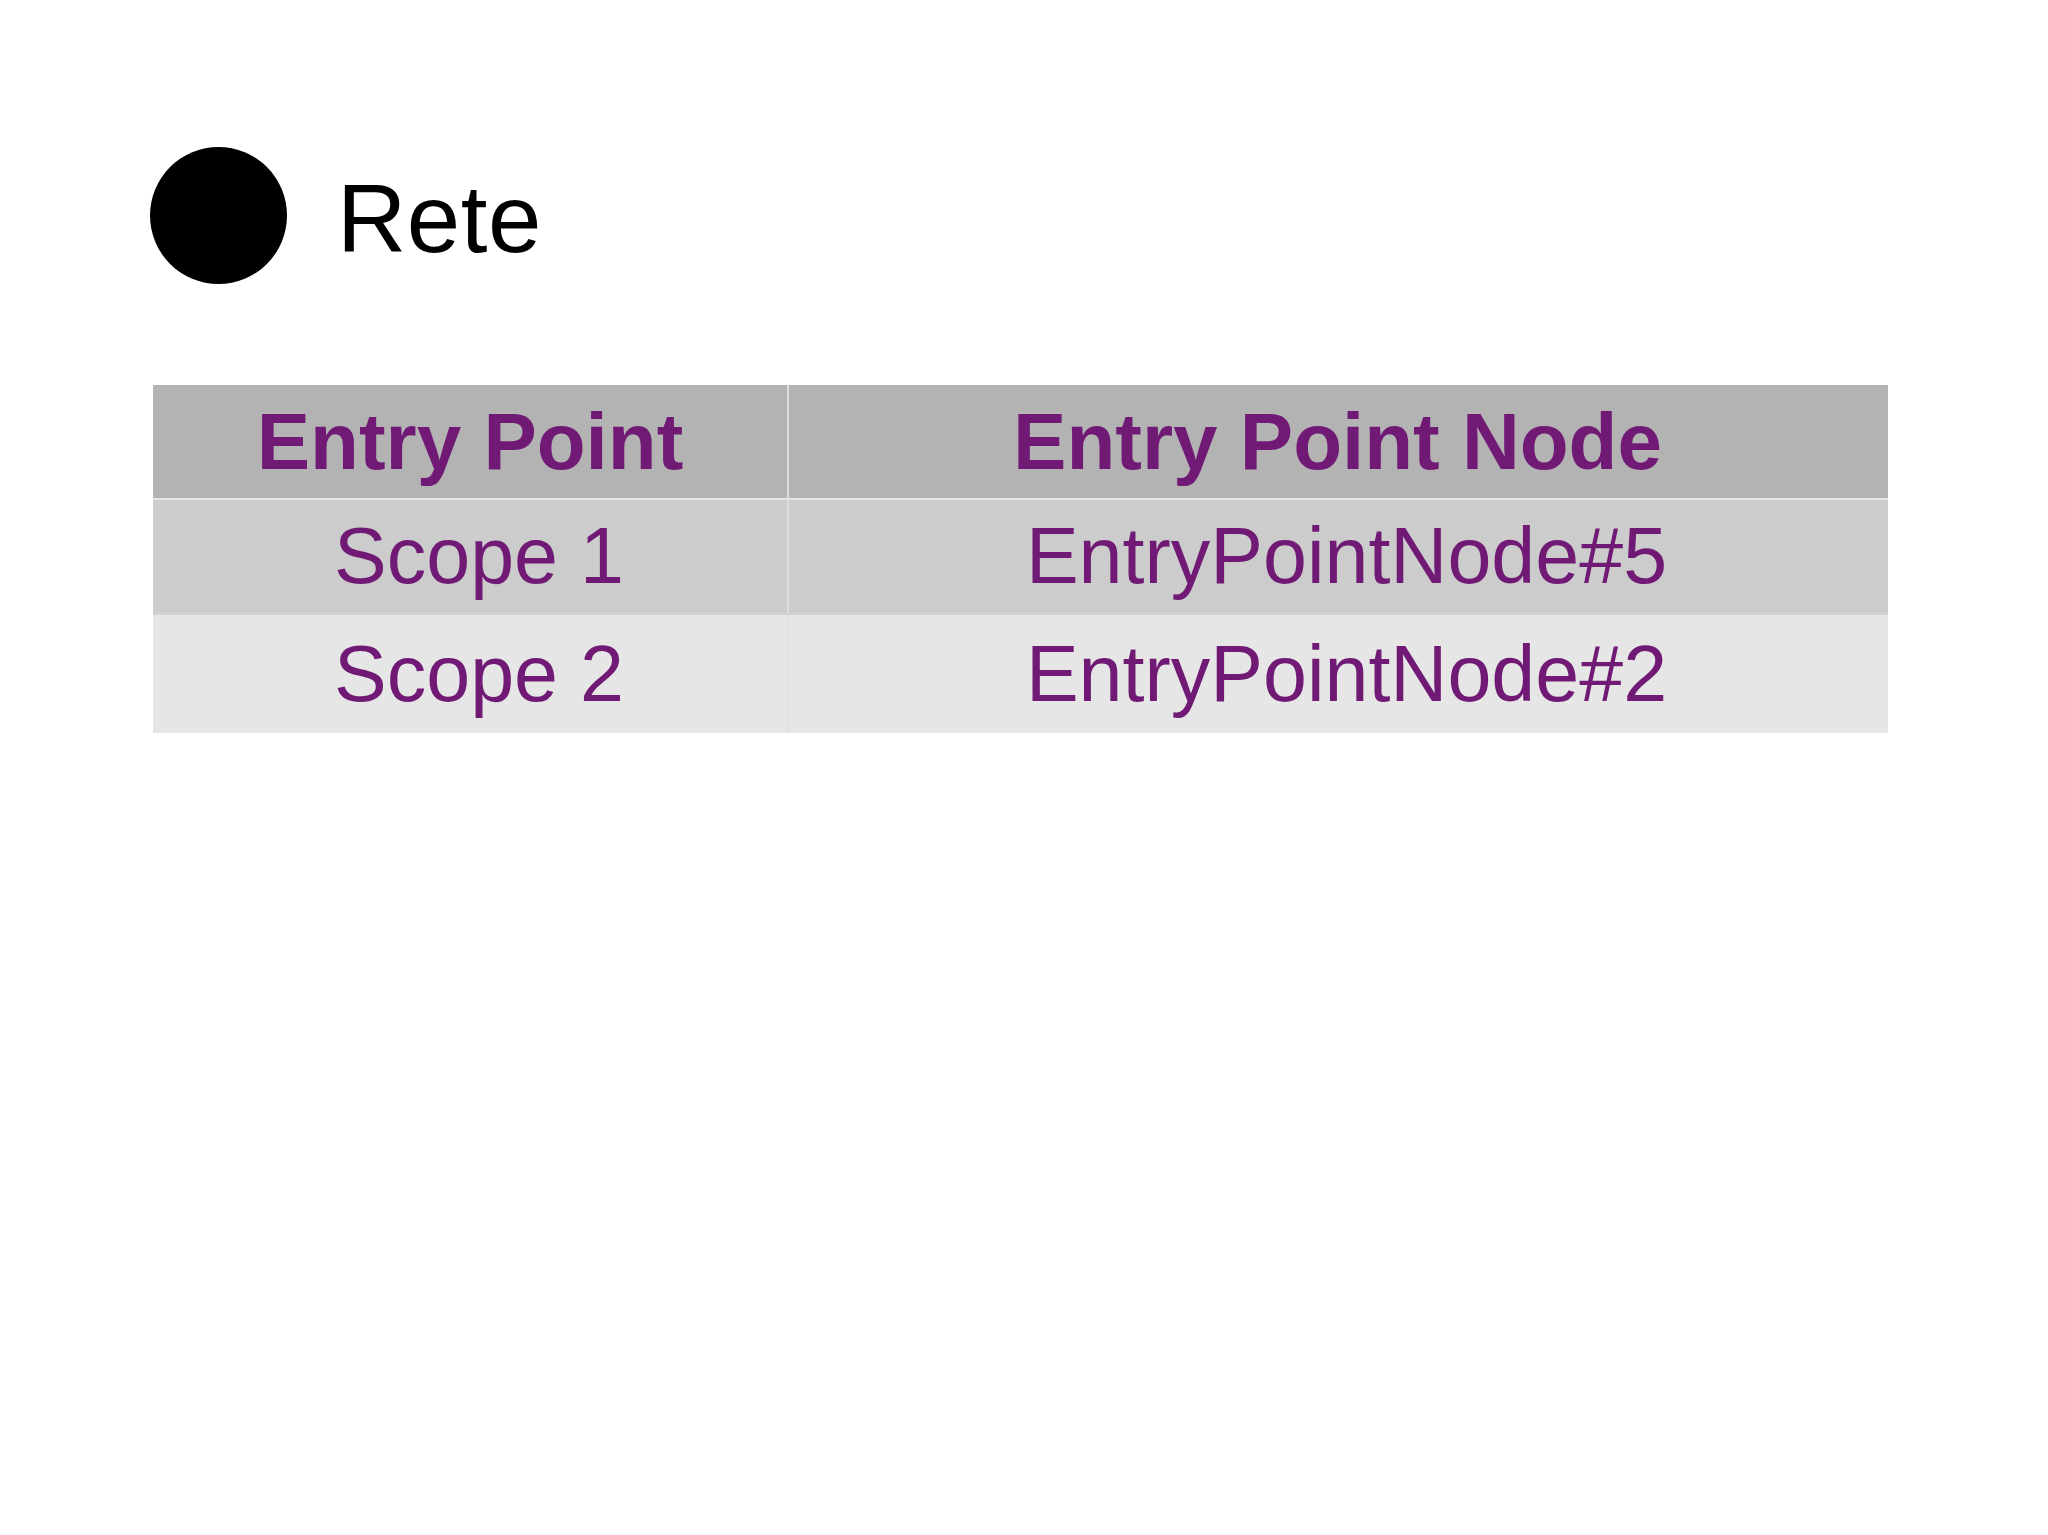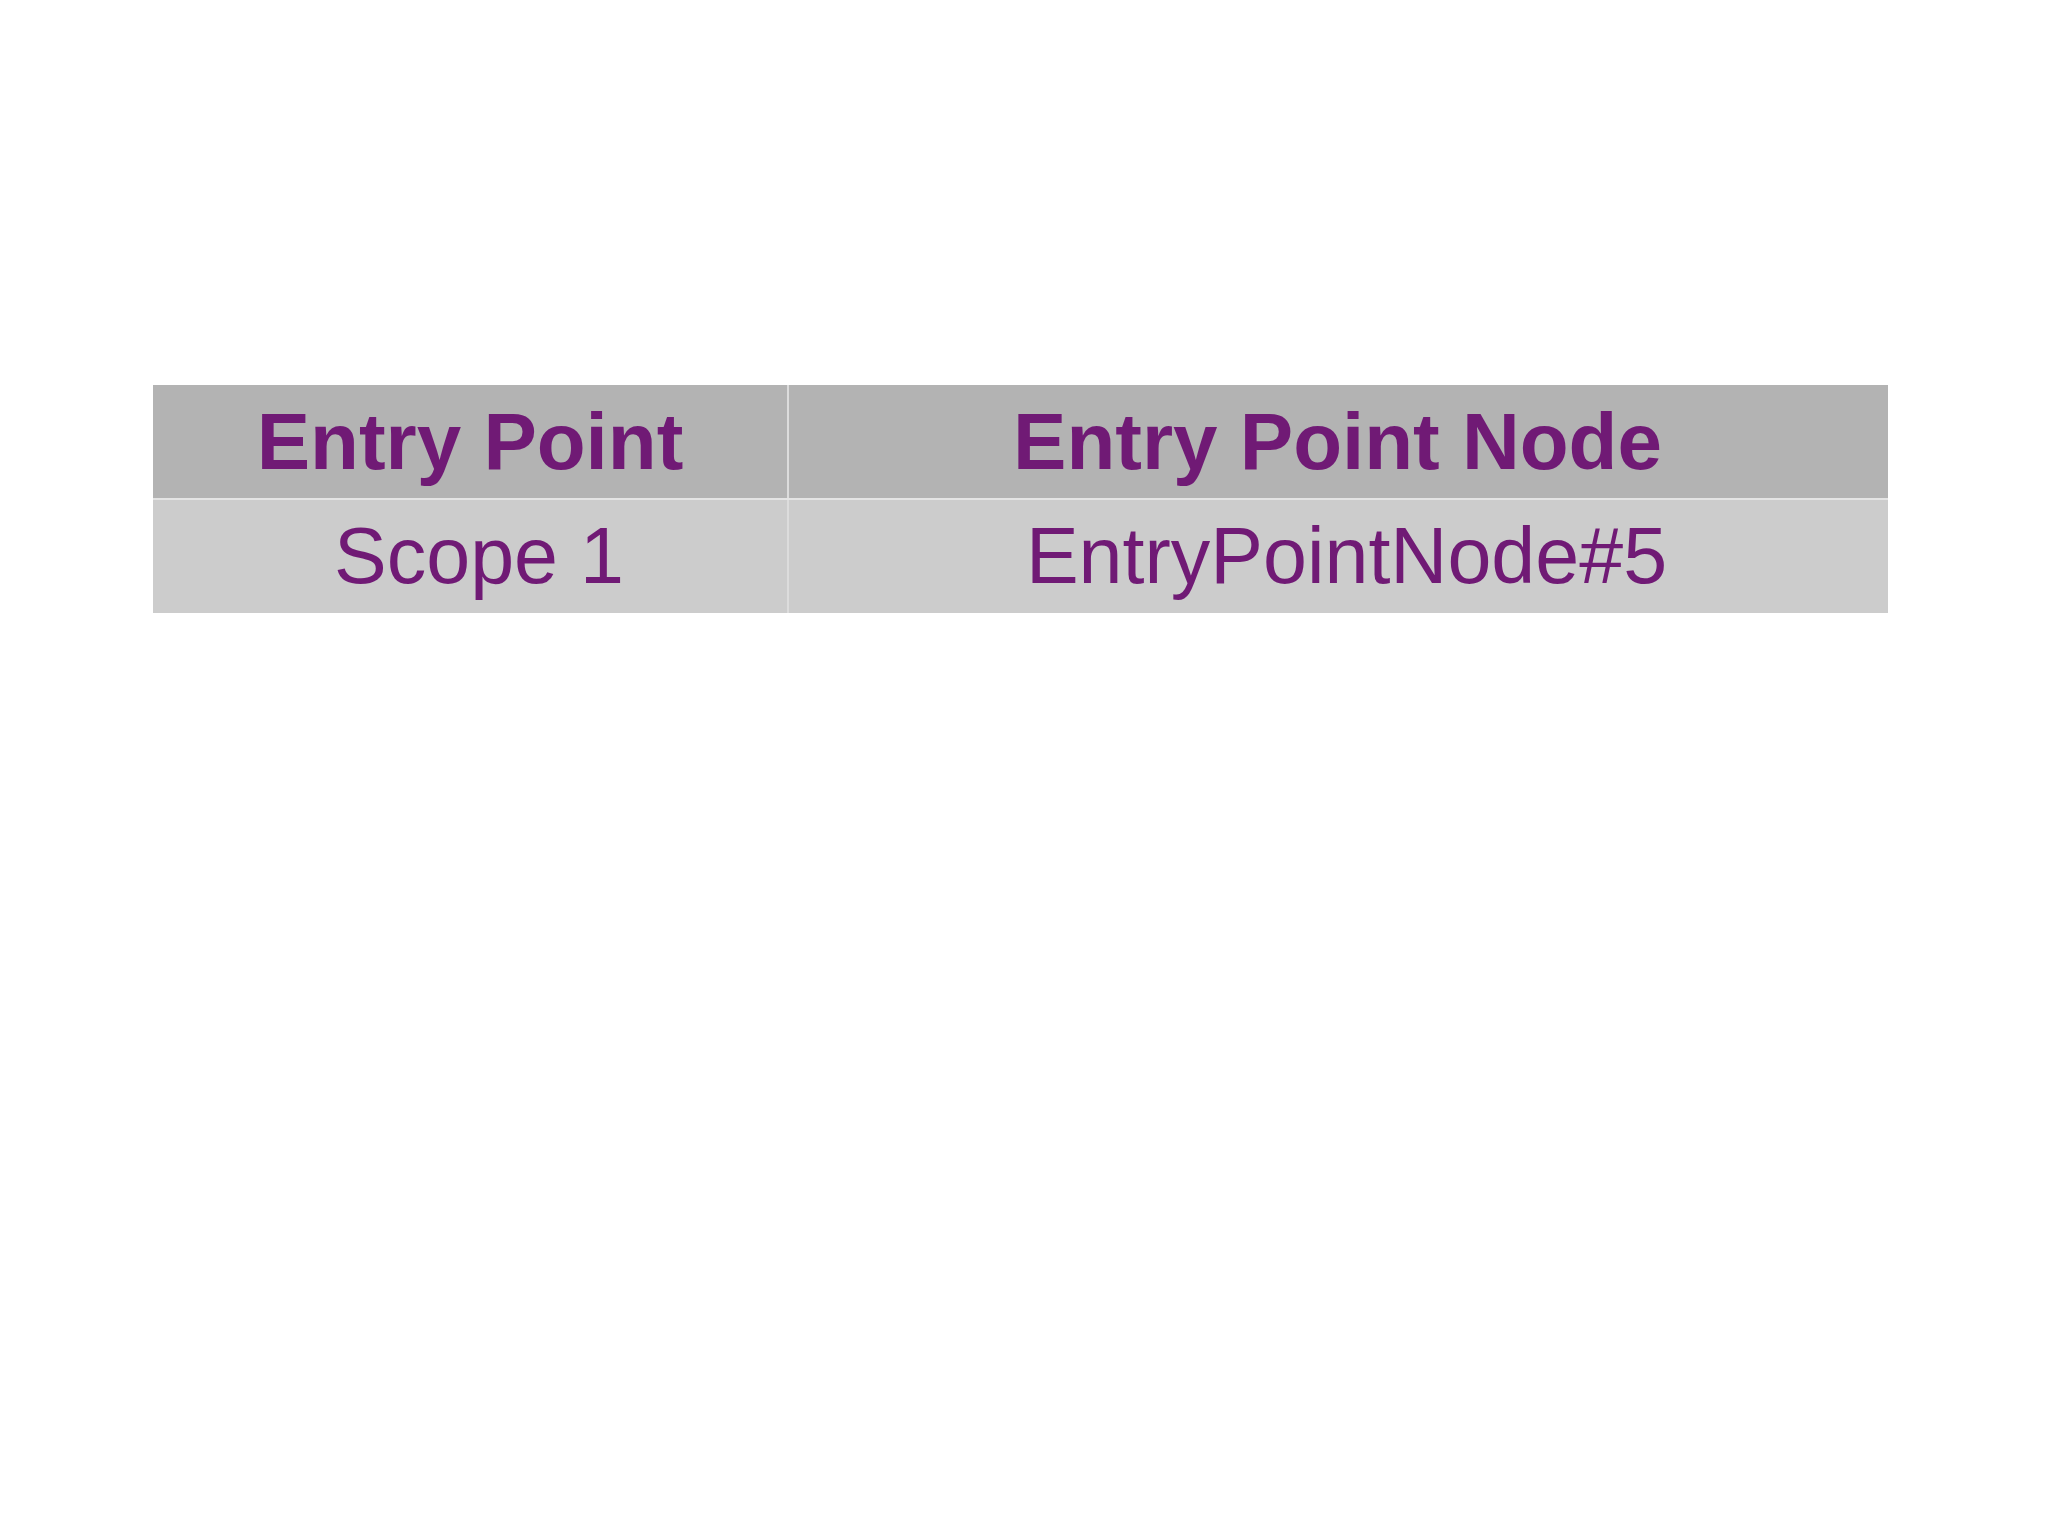--- a/index.html
+++ b/index.html
@@ -108,33 +108,41 @@
   .ep-table tbody tr.r2 td { box-shadow: inset 0 2px 0 #d2d2d2; }
   .ep-table tbody tr.r2 td.col-divider { box-shadow: inset 0 2px 0 #d2d2d2, inset 2px 0 0 #e0e0e0; }
   .ep-table tbody tr.r3 td { box-shadow: inset 0 2px 0 #e0e0e0; }
   .ep-table tbody tr.r3 td.col-divider { box-shadow: inset 0 2px 0 #e0e0e0, inset 2px 0 0 #dcdcdc; }
 </style>
 </head>
 <body>
 
 <div class="slide">
 
+  <div class="bullet-row">
+    <span class="bullet-dot"></span>
+    <span class="bullet-label">Rete</span>
+  </div>
 
   <table class="ep-table">
     <colgroup>
       <col class="c1">
       <col class="c2">
     </colgroup>
     <thead>
       <tr>
         <th>Entry Point</th>
         <th class="col-divider">Entry Point Node</th>
       </tr>
     </thead>
     <tbody>
       <tr class="r1">
         <td>Scope 1</td>
         <td class="col-divider">EntryPointNode#5</td>
       </tr>
+      <tr class="r2">
+        <td>Scope 2</td>
+        <td class="col-divider">EntryPointNode#2</td>
+      </tr>
     </tbody>
   </table>
 
 </div>
 
 </body></html>

